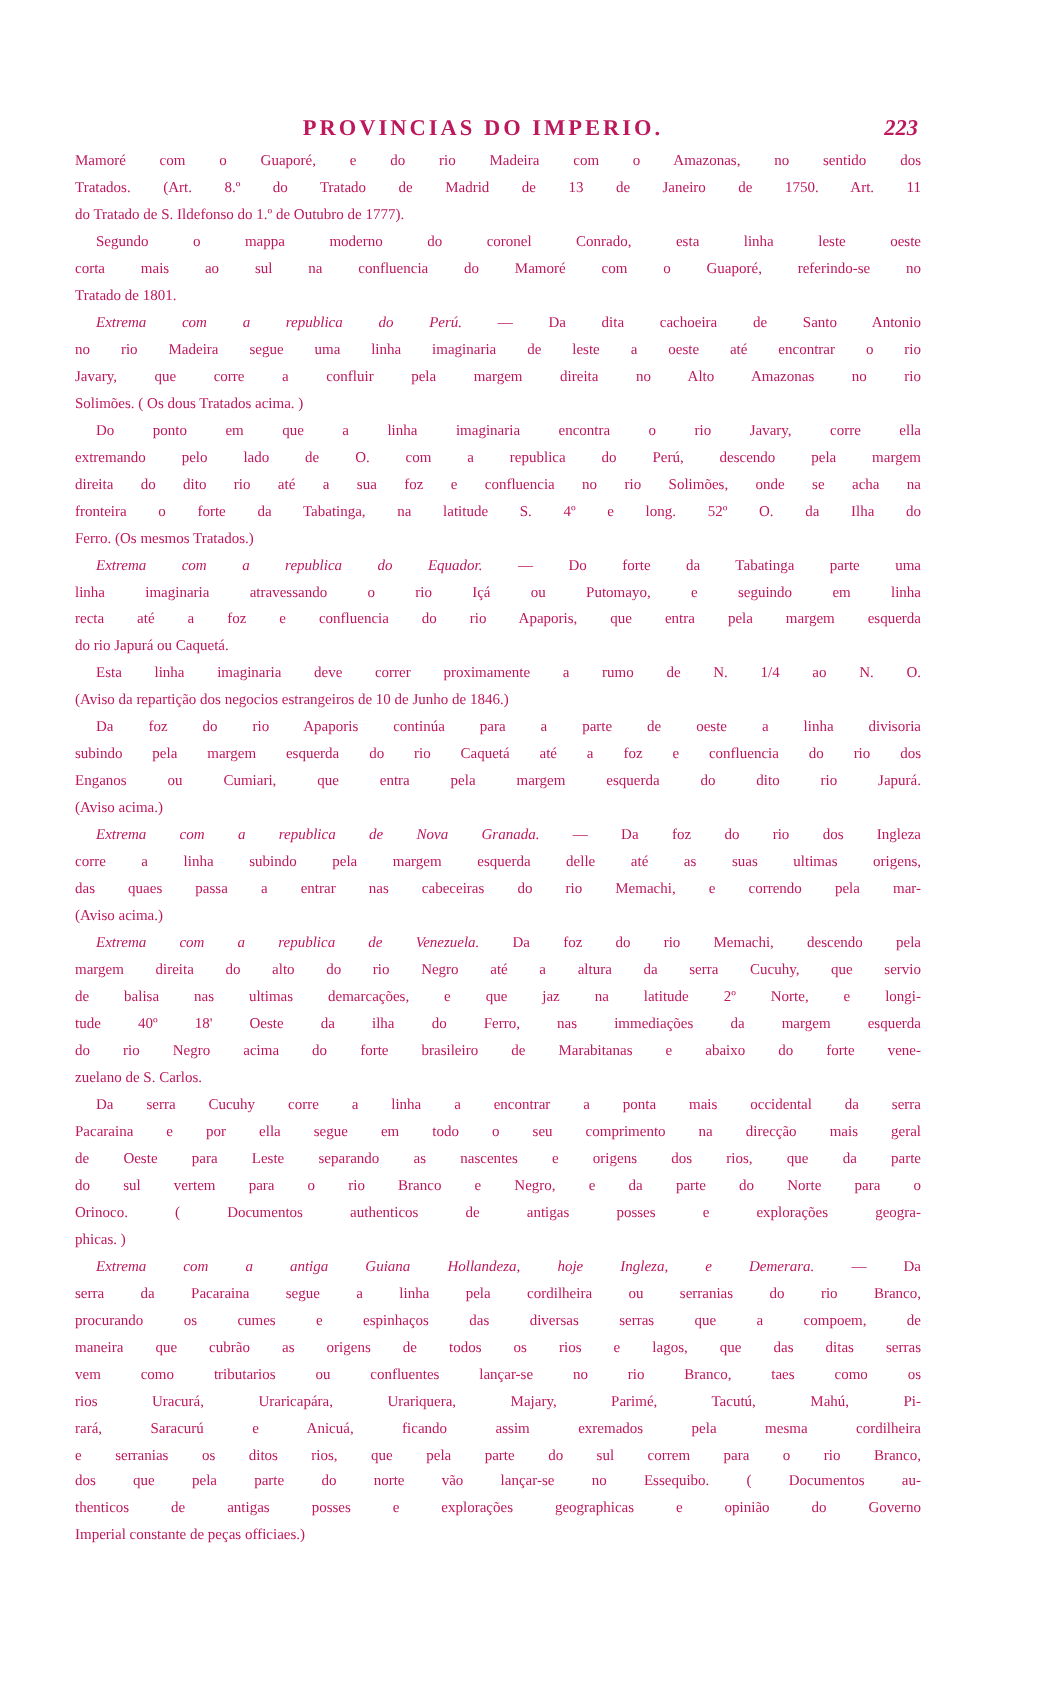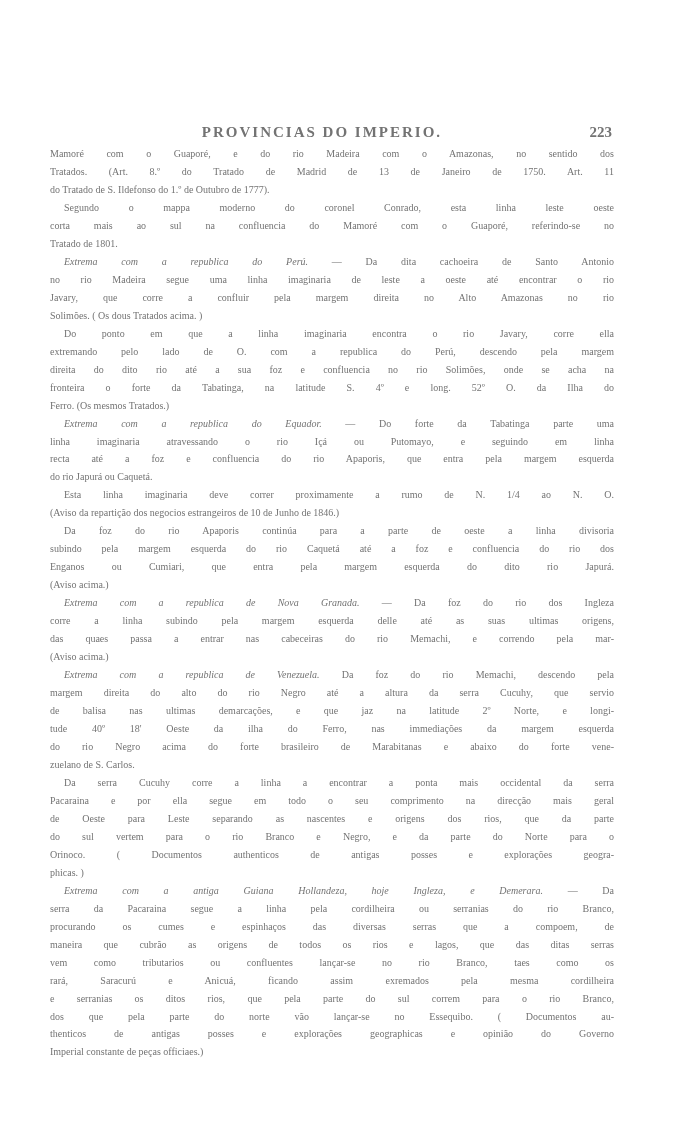--- a/index.html
+++ b/index.html
@@ -1,32 +1,31 @@
 <!DOCTYPE html>
 <html><head>
 <meta charset="utf-8">
 <style>
   html, body { margin: 0; padding: 0; background: #ffffff; }
   body { width: 693px; height: 1130px; position: relative; overflow: hidden; }
   .page {
     position: absolute; left: 50px; top: 74px; width: 564px;
     font-family: "Liberation Serif", "DejaVu Serif", serif;
-    color: #737373;
-    margin-top: 46px;
+    color: #be185d;
   }
   .running-head {
     position: relative; height: 22px; margin-bottom: 3px;
   }
   .running-title {
     position: absolute; left: 0; right: 0; text-align: center;
     font-weight: bold; font-size: 15px; letter-spacing: 2px; top: 4px;
     padding-right: 20px;
   }
   .page-number {
-    position: absolute; right: 2px; top: 4px; font-weight: bold; font-size: 15px;
+    position: absolute; right: 2px; top: 4px; font-weight: bold; font-size: 15px; font-style: italic;
   }
   .body-text { font-size: 10px; line-height: 17.97px; }
   .para { margin: 0; text-align: justify; text-indent: 0; }
   .line { display: block; text-align: justify; text-align-last: justify; white-space: nowrap; overflow: visible; height: 17.97px; }
   .line.last { text-align-last: left; }
   .line.indent { padding-left: 14px; }
   .it { font-style: italic; }
 </style>
 </head>
 <body>
@@ -97,20 +96,21 @@
         <span class="line"><span>do sul vertem para o rio Branco e Negro, e da parte do Norte para o</span></span>
         <span class="line"><span>Orinoco. ( Documentos authenticos de antigas posses e explorações geogra-</span></span>
         <span class="line last"><span>phicas. )</span></span>
       </div>
       <div class="para">
         <span class="line indent"><span class="it">Extrema com a antiga Guiana Hollandeza, hoje Ingleza, e Demerara.</span><span> — Da</span></span>
         <span class="line"><span>serra da Pacaraina segue a linha pela cordilheira ou serranias do rio Branco,</span></span>
         <span class="line"><span>procurando os cumes e espinhaços das diversas serras que a compoem, de</span></span>
         <span class="line"><span>maneira que cubrão as origens de todos os rios e lagos, que das ditas serras</span></span>
         <span class="line"><span>vem como tributarios ou confluentes lançar-se no rio Branco, taes como os</span></span>
+        <span class="line"><span>rios Uracurá, Uraricapára, Urariquera, Majary, Parimé, Tacutú, Mahú, Pi-</span></span>
         <span class="line"><span>rará, Saracurú e Anicuá, ficando assim exremados pela mesma cordilheira</span></span>
         <span class="line"><span>e serranias os ditos rios, que pela parte do sul correm para o rio Branco,</span></span>
         <span class="line"><span>dos que pela parte do norte vão lançar-se no Essequibo. ( Documentos au-</span></span>
         <span class="line"><span>thenticos de antigas posses e explorações geographicas e opinião do Governo</span></span>
         <span class="line last"><span>Imperial constante de peças officiaes.)</span></span>
       </div>
     </div>
 </div>
 
 </body></html>

